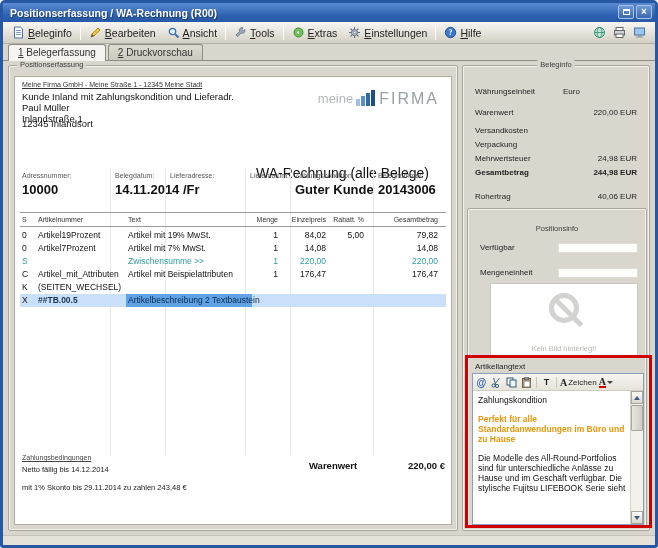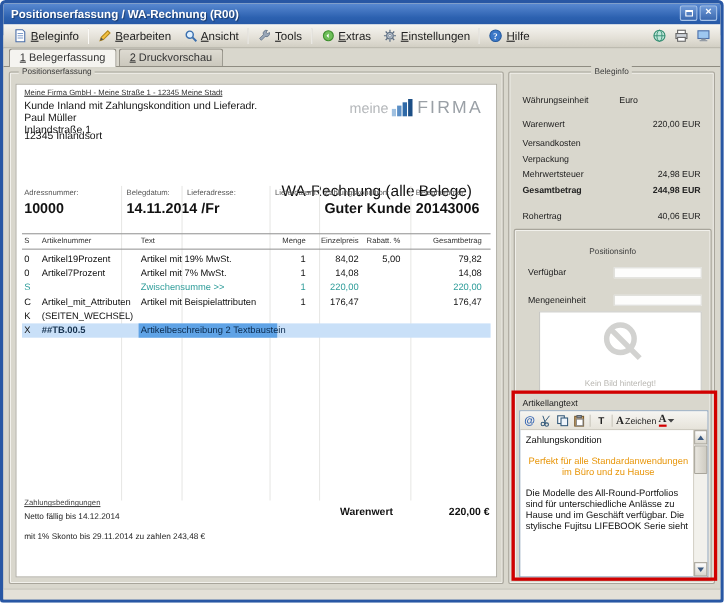--- a/index.html
+++ b/index.html
@@ -96,21 +96,21 @@
   .at{color:#2a5db0;font-weight:bold;font-size:10px;}
   .glyphT{font-weight:bold;font-size:9px;color:#222;}
   .fontA{font-family:"Liberation Serif","DejaVu Serif",serif;font-weight:bold;font-size:10px;color:#222;}
   .zeichen{font-size:8px;color:#222;margin-left:1px;}
   .colorA{font-family:"Liberation Serif","DejaVu Serif",serif;font-weight:bold;font-size:10px;color:#222;
           border-bottom:2px solid #d40000;line-height:9px;}
   .dd{width:0;height:0;border-left:3px solid transparent;border-right:3px solid transparent;border-top:3px solid #444;margin-left:1px;}
   .ed-content{position:absolute;left:0;top:17px;right:13px;bottom:0;overflow:hidden;padding:4px 2px 0 5px;
               font-size:8.5px;line-height:10px;color:#111;}
   .ed-content p{margin:0 0 9px;}
-  .p2{color:#e8960a;font-weight:normal;text-align:center;}
+  .p2{color:#e8960a;font-weight:bold;}
   .ed-scroll{position:absolute;top:17px;right:0;bottom:0;width:13px;background:#f2f1ec;border-left:1px solid #d5d2c8;}
   .sc-btn{position:absolute;left:0;right:0;height:13px;background:linear-gradient(#fefefe,#d9d6cd);
           border:1px solid #a8a59b;display:flex;align-items:center;justify-content:center;}
   .sc-btn.up{top:0;}.sc-btn.down{bottom:0;}
   .tri-up{width:0;height:0;border-left:3px solid transparent;border-right:3px solid transparent;border-bottom:4px solid #3b5a82;}
   .tri-down{width:0;height:0;border-left:3px solid transparent;border-right:3px solid transparent;border-top:4px solid #3b5a82;}
   .sc-thumb{position:absolute;left:0;right:0;top:14px;height:26px;background:linear-gradient(90deg,#e8e6df,#cfccc2);
             border:1px solid #a8a59b;border-radius:1px;}
   
   .annotation{position:absolute;left:462px;top:294px;width:187px;height:173px;border:3px solid #d10000;pointer-events:none;z-index:50;}

